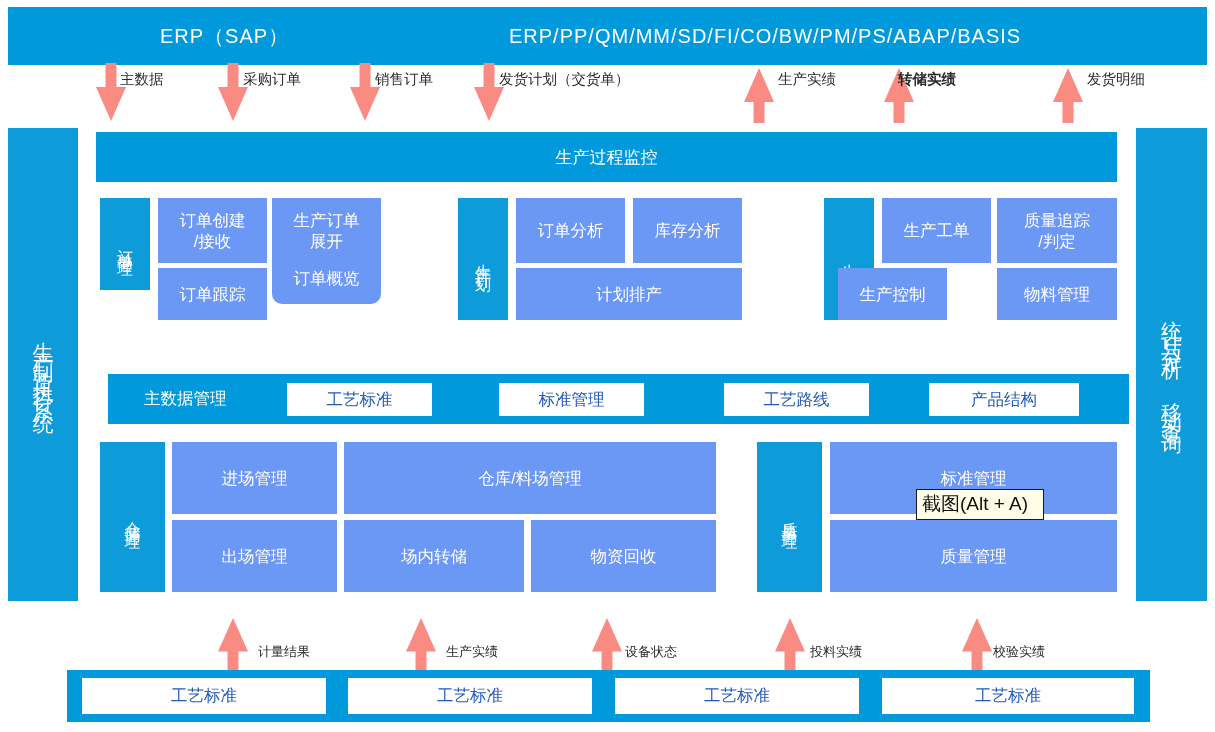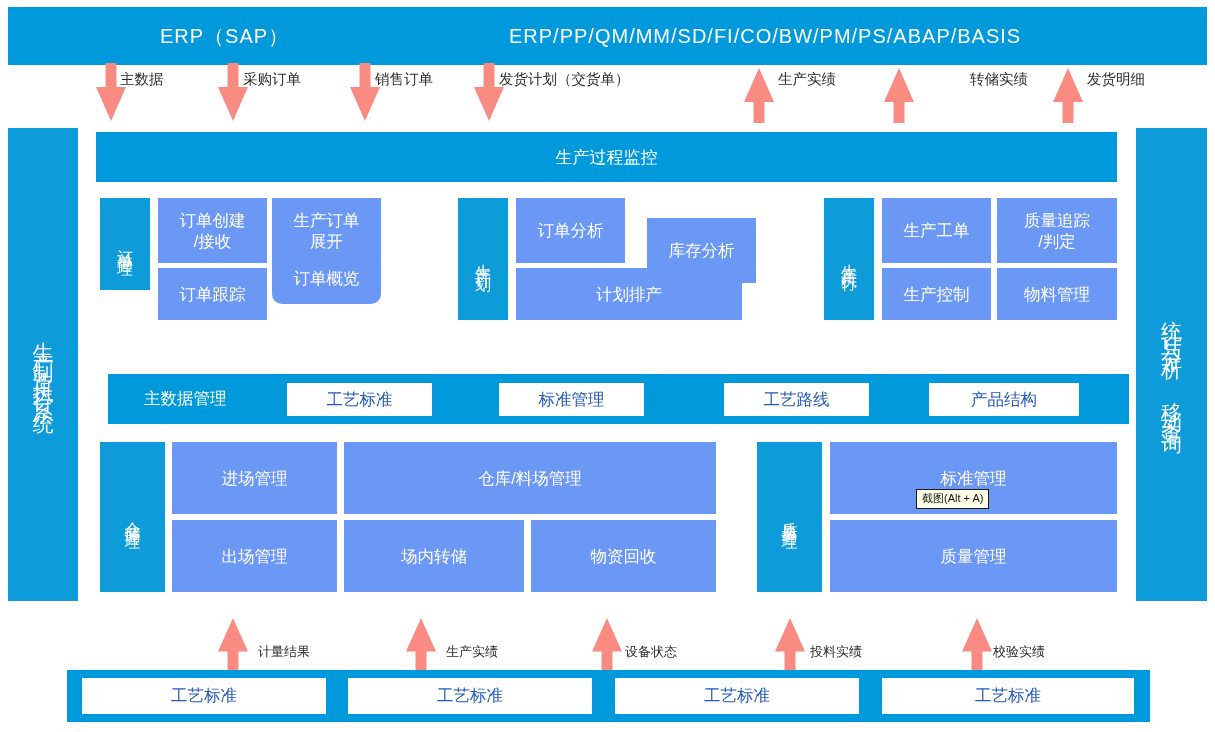--- a/index.html
+++ b/index.html
@@ -109,22 +109,22 @@
   .bb-box {
     position:absolute; top: 8px; height: 36px;
     background:#ffffff; color:#2259b8; font-size:16.5px;
     display:flex; align-items:center; justify-content:center;
   }
 
   
   .tooltip {
     position: absolute; left: 916px; top: 489px;
     background: #fdfde8; border: 1px solid #1a1a1a;
-    padding: 1px 5px 2px 5px;
-    font-size: 11px; color:#111; white-space: nowrap;
+    padding: 1px 15px 2px 5px;
+    font-size: 19px; color:#111; white-space: nowrap;
     font-family: "Liberation Sans", sans-serif;
     z-index: 50;
   }
 </style>
 </head>
 <body>
 
 <div id="root">
 
   <div class="erp-header">
@@ -161,21 +161,21 @@
         <svg width="30" height="55" viewBox="0 0 30 55">
           <polygon points="15,0 30,34 20.5,34 20.5,55 9.5,55 9.5,34 0,34" fill="#f98b82"></polygon>
         </svg>
       </div>
       <div class="flow-label" style="left: 778px;">生产实绩</div>
       <div class="arrow" style="left: 884px; top: 68px;">
         <svg width="30" height="55" viewBox="0 0 30 55">
           <polygon points="15,0 30,34 20.5,34 20.5,55 9.5,55 9.5,34 0,34" fill="#f98b82"></polygon>
         </svg>
       </div>
-      <div class="flow-label" style="left: 970px;">转储实绩</div>
+      <div class="flow-label" style="left: 898px; font-weight: bold;">转储实绩</div>
       <div class="arrow" style="left: 1053px; top: 68px;">
         <svg width="30" height="55" viewBox="0 0 30 55">
           <polygon points="15,0 30,34 20.5,34 20.5,55 9.5,55 9.5,34 0,34" fill="#f98b82"></polygon>
         </svg>
       </div>
       <div class="flow-label" style="left: 1087px;">发货明细</div>
     </div>
 
   <div class="side-bar side-left">
     <span class="vtext">生产制造执行系统</span>
@@ -196,28 +196,28 @@
           <span class="vtext">订单管理</span>
         </div>
         <div class="tile" style="left: 62px; top: 70px; width: 109px; height: 65px;">订单创建<br>/接收</div>
         <div class="tile" style="left: 176px; top: 70px; width: 109px; height: 65px;">生产订单<br>展开</div>
         <div class="tile" style="left: 62px; top: 140px; width: 109px; height: 52px;">订单跟踪</div>
         <div class="tile" style="left: 176px; top: 124px; width: 109px; height: 52px; border-radius: 10px;">订单概览</div>
         <div class="grp-label" style="left: 362px; top: 70px; width: 50px; height: 122px;">
           <span class="vtext">生产计划</span>
         </div>
         <div class="tile" style="left: 420px; top: 70px; width: 109px; height: 65px;">订单分析</div>
-        <div class="tile" style="left: 551px; top: 70px; width: 109px; height: 65px; margin-top: 20px;">库存分析</div>
+        <div class="tile" style="left: 537px; top: 70px; width: 109px; height: 65px;">库存分析</div>
         <div class="tile" style="left: 420px; top: 140px; width: 226px; height: 52px;">计划排产</div>
         <div class="grp-label" style="left: 728px; top: 70px; width: 50px; height: 122px;">
           <span class="vtext">生产执行</span>
         </div>
         <div class="tile" style="left: 786px; top: 70px; width: 109px; height: 65px;">生产工单</div>
         <div class="tile" style="left: 901px; top: 70px; width: 120px; height: 65px;">质量追踪<br>/判定</div>
-        <div class="tile" style="left: 742px; top: 140px; width: 109px; height: 52px; margin-left: 44px;">生产控制</div>
+        <div class="tile" style="left: 742px; top: 140px; width: 109px; height: 52px;">生产控制</div>
         <div class="tile" style="left: 901px; top: 140px; width: 120px; height: 52px;">物料管理</div>
       </div>
 
     <div class="masterdata-bar">
       <span class="md-label">主数据管理</span>
       <div id="md-boxes">
           <div class="md-box" style="left: 179px; width: 145px;">工艺标准</div>
           <div class="md-box" style="left: 391px; width: 145px;">标准管理</div>
           <div class="md-box" style="left: 616px; width: 145px;">工艺路线</div>
           <div class="md-box" style="left: 821px; width: 150px;">产品结构</div>

